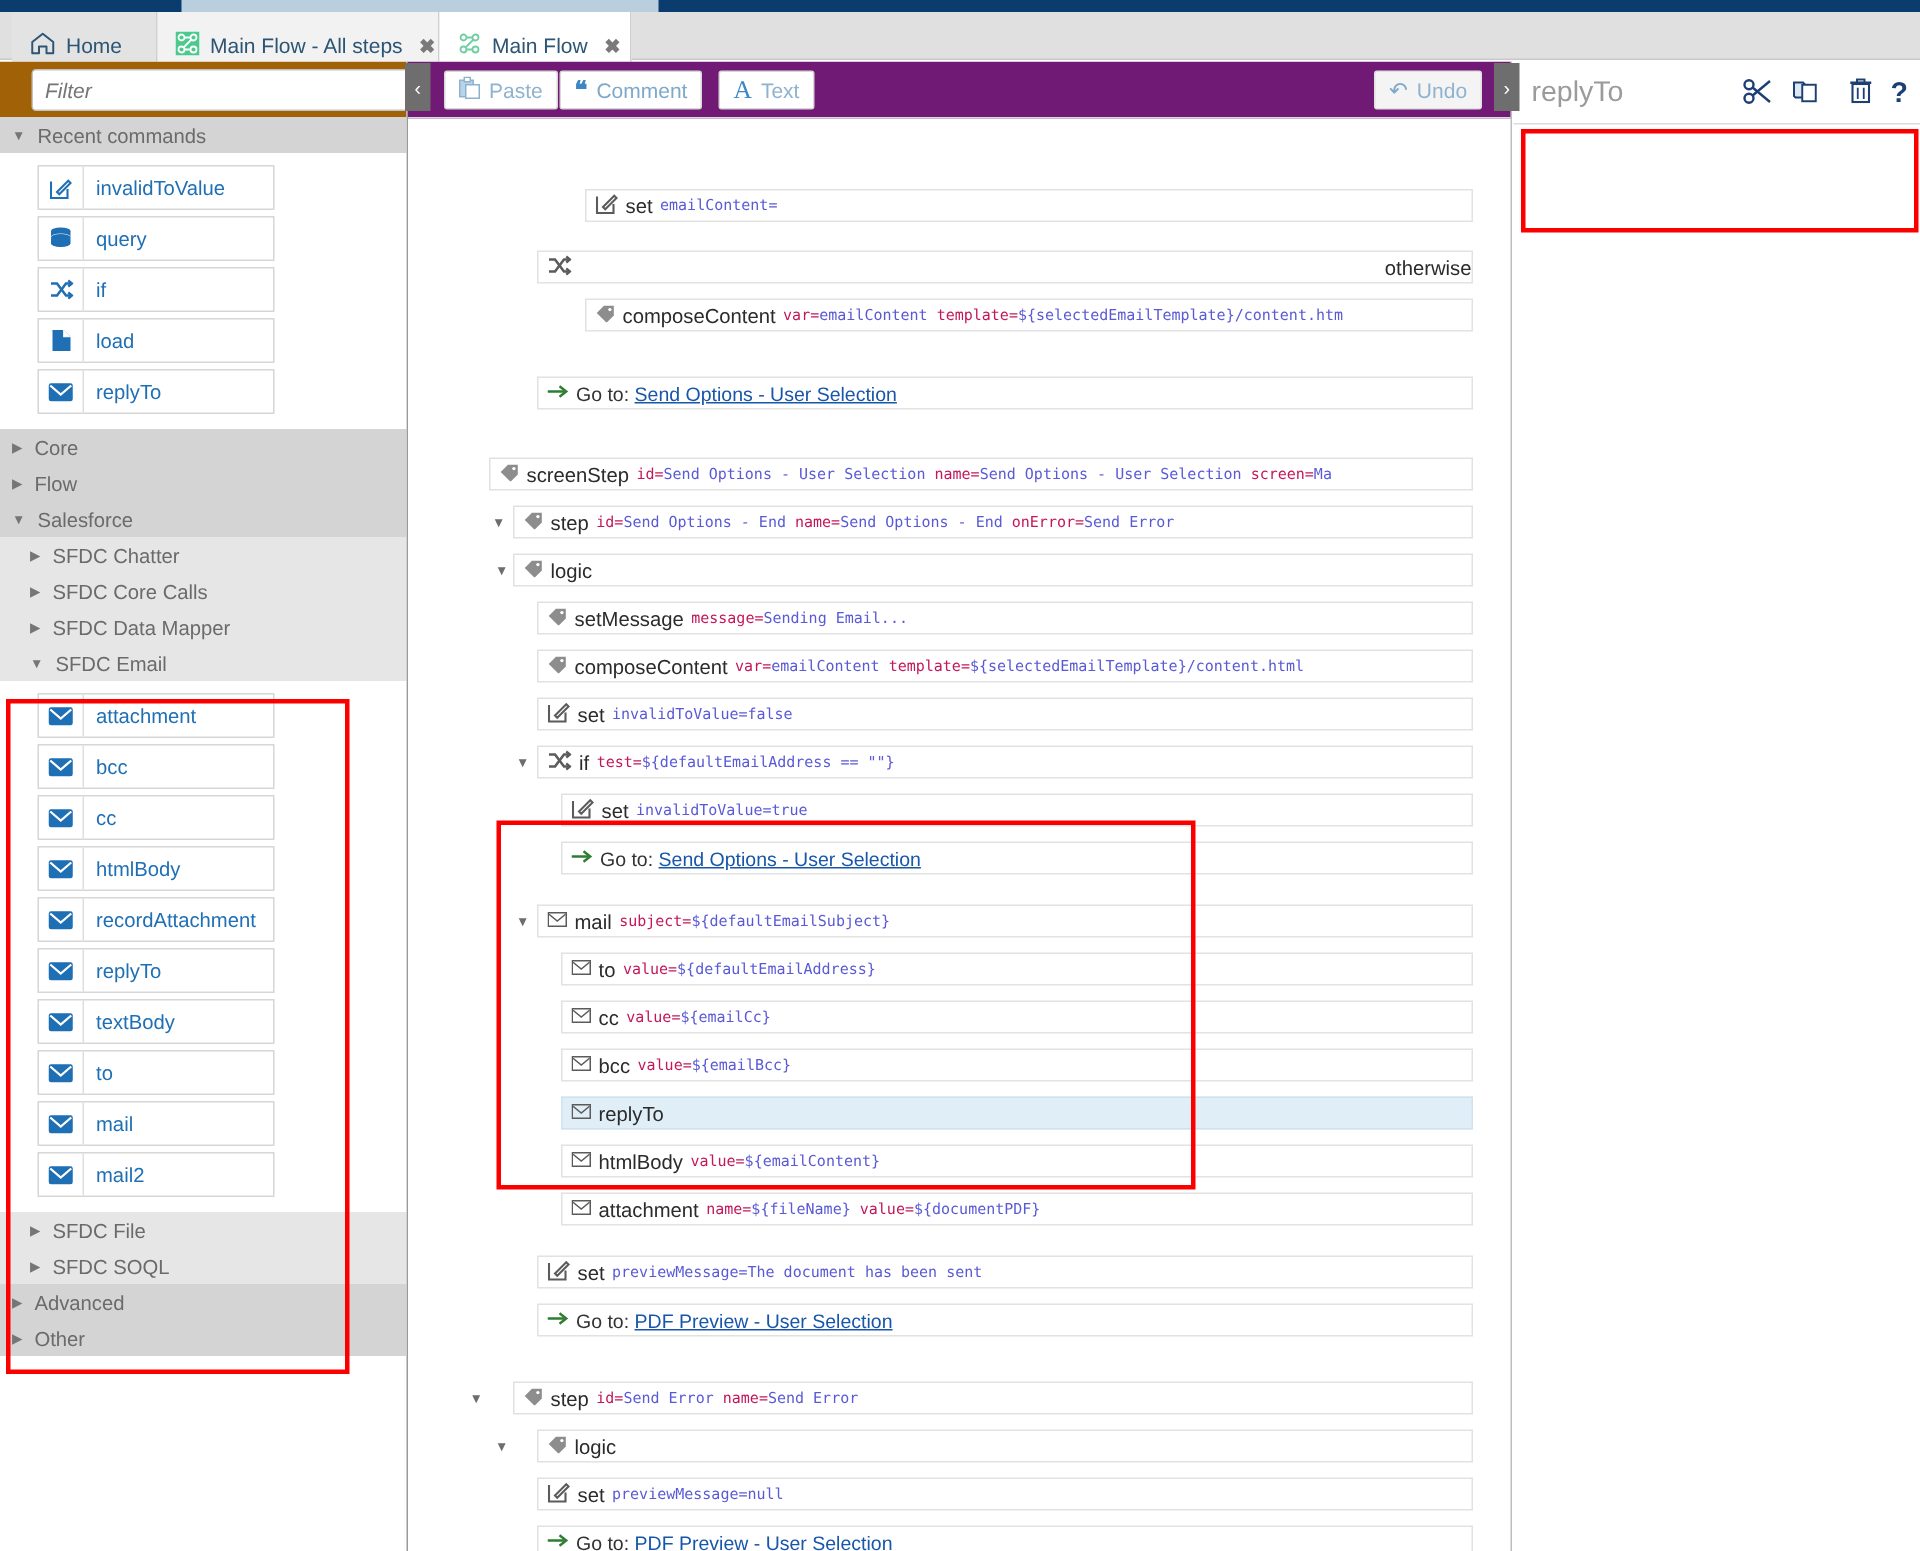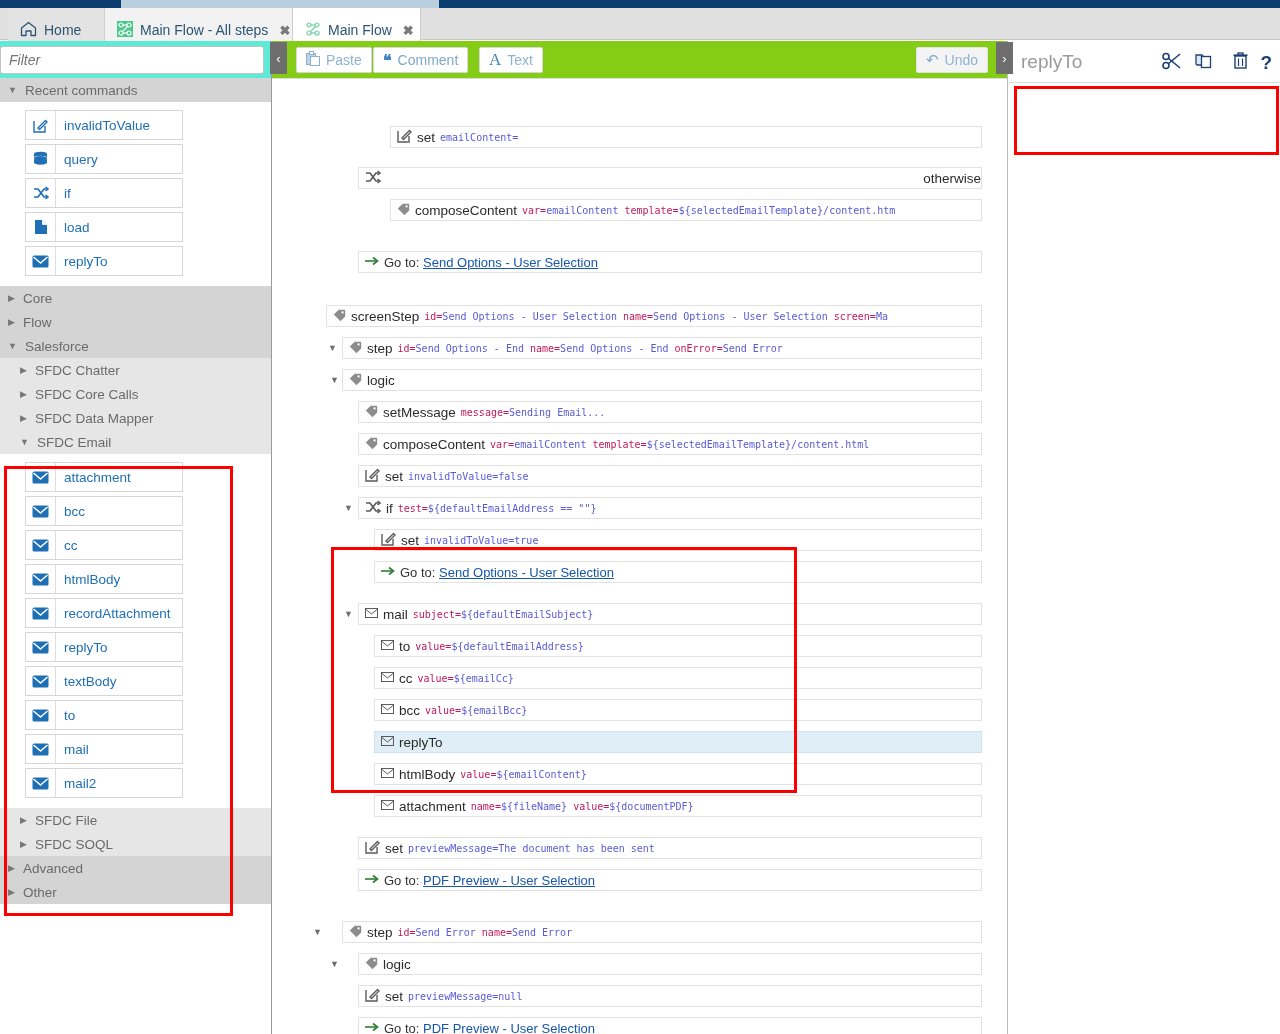--- a/index.html
+++ b/index.html
@@ -45,21 +45,21 @@
     font-size: 13px; font-weight: bold; color: #7a7a7a; margin-left: 4px;
   }
 
   
   .sidebar {
     position: absolute; left: 0; top: 41px; width: 272px; height: 993px;
     background: #ffffff;
     border-right: 1px solid #9a9a9a;
     overflow: hidden;
   }
-  .filter-wrap { padding: 5px 4px 4px 0; background:#5eead4; }
+  .filter-wrap { padding: 5px 4px 4px 21px; background:#a16207; }
   .filter-input {
     width: 264px; height: 28px;
     border: 1px solid #c2c2c2; border-radius: 3px;
     padding: 0 8px; font-size: 14px; font-style: italic; color: #7b7b7b;
     font-family: "Liberation Sans", sans-serif;
     outline: none; background:#fff;
   }
   .grp {
     display: flex; align-items: center; gap: 8px;
     height: 24px; padding-left: 8px;
@@ -101,21 +101,21 @@
 
   
   .center {
     position: absolute; left: 272px; top: 41px;
     width: 736px; height: 993px; background: #fff;
     border-right: 1px solid #bdbdbd;
     overflow: hidden;
   }
   .toolbar {
     position: relative; height: 38px; width: 736px;
-    background: #84cc16; border-bottom: 1px solid #dcdcdc;
+    background: #701a75; border-bottom: 1px solid #dcdcdc;
   }
   .tbtn {
     position:absolute; top: 6px; height: 26px;
     display:flex; align-items:center; gap:6px;
     padding: 0 9px;
     border: 1px solid #d7d7d7; background:#fff;
     color: #8fb3cf; font-size: 14px; cursor: pointer;
     border-radius: 2px;
   }
   .tbtn .tico { font-size: 14px; }

